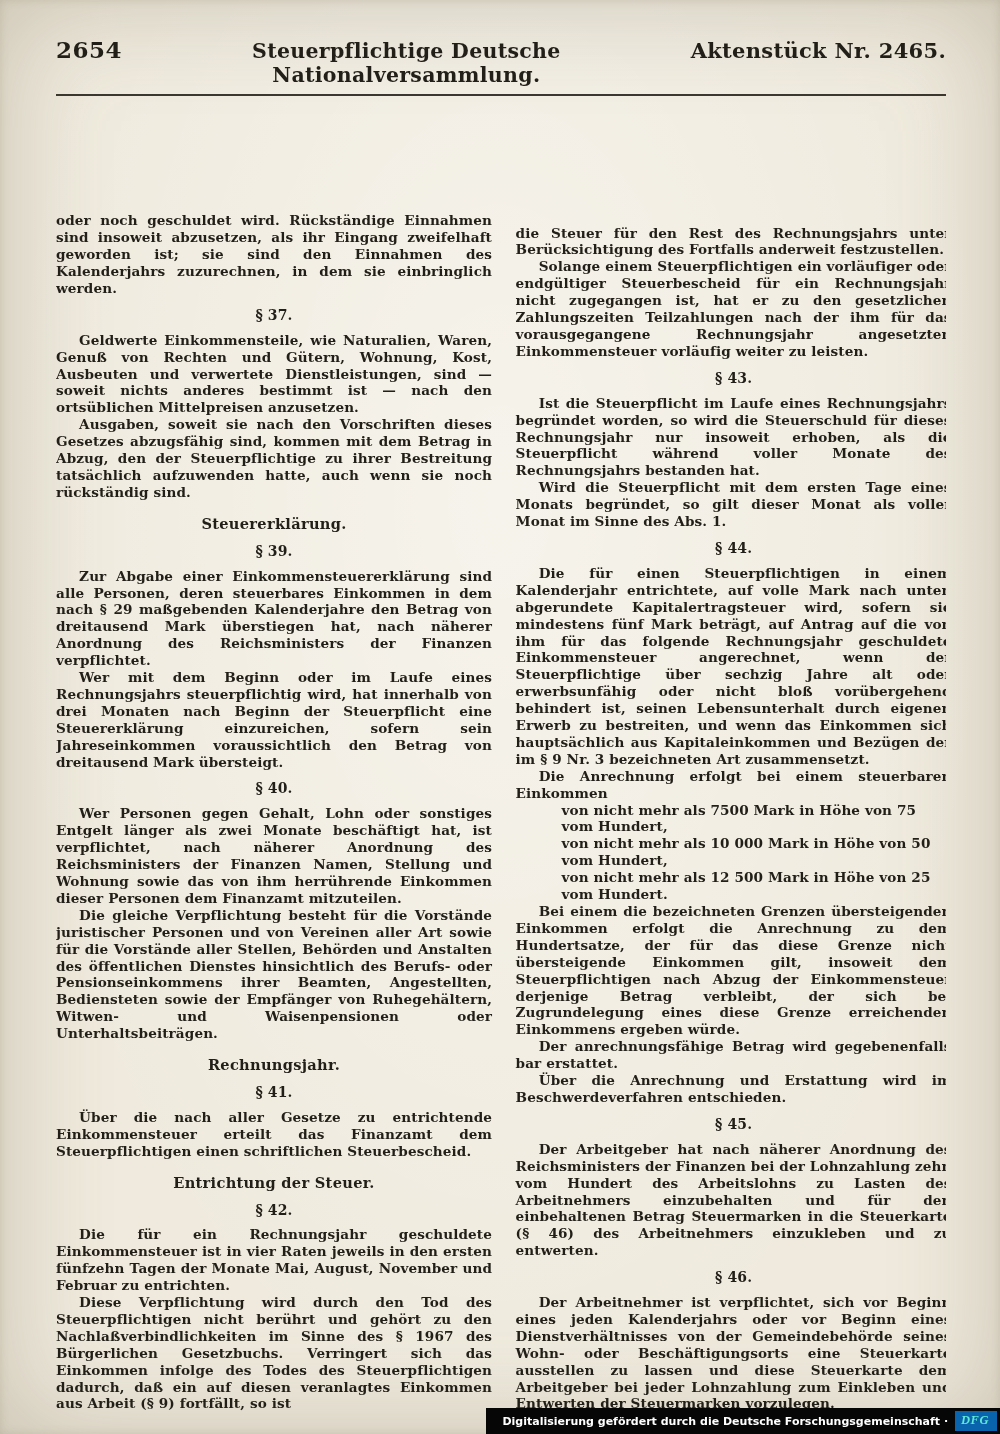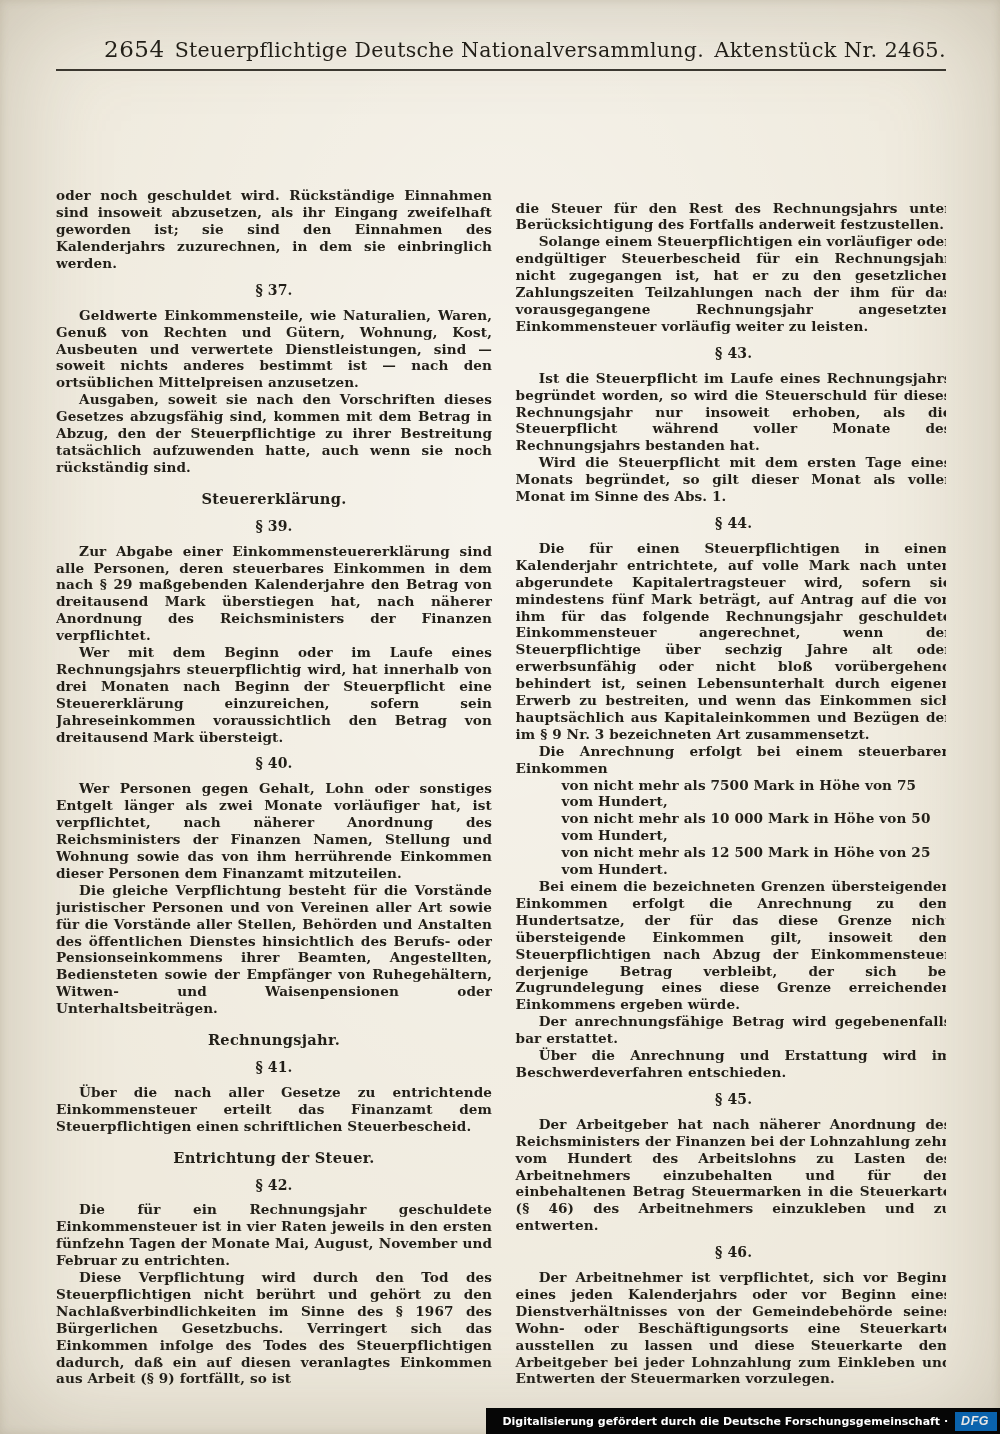--- a/index.html
+++ b/index.html
@@ -26,22 +26,21 @@
     box-shadow:
       inset 0 0 110px rgba(112,100,72,0.30),
       inset 0 0 10px rgba(112,100,72,0.18);
     padding:36px 54px 0 56px;
   }
   
   .pagehead{
     display:flex;
     align-items:baseline;
     justify-content:flex-start;
-    font-weight:normal;
-    margin-left:48px;
+    font-weight:bold;
   }
   .page-number{font-size:23px;letter-spacing:0.5px;}
   .head-title{font-size:20.5px;letter-spacing:0.3px;flex:1;text-align:center;padding:0 6px;}
   .head-ref{font-size:21px;letter-spacing:0.3px;white-space:nowrap;}
   .head-rule{
     height:2.4px;
     background:var(--ink);
     margin-top:7px;
     opacity:0.88;
   }
@@ -102,22 +101,22 @@
   }
   .dfg-note{
     color:#ffffff;
     font-family:"DejaVu Sans","Liberation Sans",sans-serif;
     font-size:11px;
     font-weight:bold;
     white-space:nowrap;
   }
   .dfg-logo{
     background:var(--dfg-blue);
-    color:#e5e5e5;
-    font-family:Liberation Sans, sans-serif;
+    color:#5eead4;
+    font-family:Liberation Serif, serif;
     font-weight:bold;
     font-style:italic;
     font-size:12.5px;
     padding:2px 8px 3px 6px;
     letter-spacing:0.5px;
   }
 </style>
 </head>
 <body>
 
@@ -134,21 +133,21 @@
     <div class="col" id="col-left">
         <p class="para">oder noch geschuldet wird. Rückständige Einnahmen sind insoweit abzusetzen, als ihr Eingang zweifelhaft geworden ist; sie sind den Einnahmen des Kalenderjahrs zuzurechnen, in dem sie einbringlich werden.</p>
         <div class="section-mark">§ 37.</div>
         <p class="para indent">Geldwerte Einkommensteile, wie Naturalien, Waren, Genuß von Rechten und Gütern, Wohnung, Kost, Ausbeuten und verwertete Dienstleistungen, sind — soweit nichts anderes bestimmt ist — nach den ortsüblichen Mittelpreisen anzusetzen.</p>
         <p class="para indent">Ausgaben, soweit sie nach den Vorschriften dieses Gesetzes abzugsfähig sind, kommen mit dem Betrag in Abzug, den der Steuerpflichtige zu ihrer Bestreitung tatsächlich aufzuwenden hatte, auch wenn sie noch rückständig sind.</p>
         <div class="subheading">Steuererklärung.</div>
         <div class="section-mark">§ 39.</div>
         <p class="para indent">Zur Abgabe einer Einkommensteuererklärung sind alle Personen, deren steuerbares Einkommen in dem nach § 29 maßgebenden Kalenderjahre den Betrag von dreitausend Mark überstiegen hat, nach näherer Anordnung des Reichsministers der Finanzen verpflichtet.</p>
         <p class="para indent">Wer mit dem Beginn oder im Laufe eines Rechnungsjahrs steuerpflichtig wird, hat innerhalb von drei Monaten nach Beginn der Steuerpflicht eine Steuererklärung einzureichen, sofern sein Jahreseinkommen voraussichtlich den Betrag von dreitausend Mark übersteigt.</p>
         <div class="section-mark">§ 40.</div>
-        <p class="para indent">Wer Personen gegen Gehalt, Lohn oder sonstiges Entgelt länger als zwei Monate vorläufiger hat, ist verpflichtet, nach näherer Anordnung des Reichsministers der Finanzen Namen, Stellung und Wohnung sowie das von ihm herrührende Einkommen dieser Personen dem Finanzamt mitzuteilen.</p>
+        <p class="para indent">Wer Personen gegen Gehalt, Lohn oder sonstiges Entgelt länger als zwei Monate beschäftigt hat, ist verpflichtet, nach näherer Anordnung des Reichsministers der Finanzen Namen, Stellung und Wohnung sowie das von ihm herrührende Einkommen dieser Personen dem Finanzamt mitzuteilen.</p>
         <p class="para indent">Die gleiche Verpflichtung besteht für die Vorstände juristischer Personen und von Vereinen aller Art sowie für die Vorstände aller Stellen, Behörden und Anstalten des öffentlichen Dienstes hinsichtlich des Berufs- oder Pensionseinkommens ihrer Beamten, Angestellten, Bediensteten sowie der Empfänger von Ruhegehältern, Witwen- und Waisenpensionen oder Unterhaltsbeiträgen.</p>
         <div class="subheading">Rechnungsjahr.</div>
         <div class="section-mark">§ 41.</div>
         <p class="para indent">Über die nach aller Gesetze zu entrichtende Einkommensteuer erteilt das Finanzamt dem Steuerpflichtigen einen schriftlichen Steuerbescheid.</p>
         <div class="subheading">Entrichtung der Steuer.</div>
         <div class="section-mark">§ 42.</div>
         <p class="para indent">Die für ein Rechnungsjahr geschuldete Einkommensteuer ist in vier Raten jeweils in den ersten fünfzehn Tagen der Monate Mai, August, November und Februar zu entrichten.</p>
         <p class="para indent">Diese Verpflichtung wird durch den Tod des Steuerpflichtigen nicht berührt und gehört zu den Nachlaßverbindlichkeiten im Sinne des § 1967 des Bürgerlichen Gesetzbuchs. Verringert sich das Einkommen infolge des Todes des Steuerpflichtigen dadurch, daß ein auf diesen veranlagtes Einkommen aus Arbeit (§ 9) fortfällt, so ist</p>
       </div>
     <div class="col-divider"></div>

